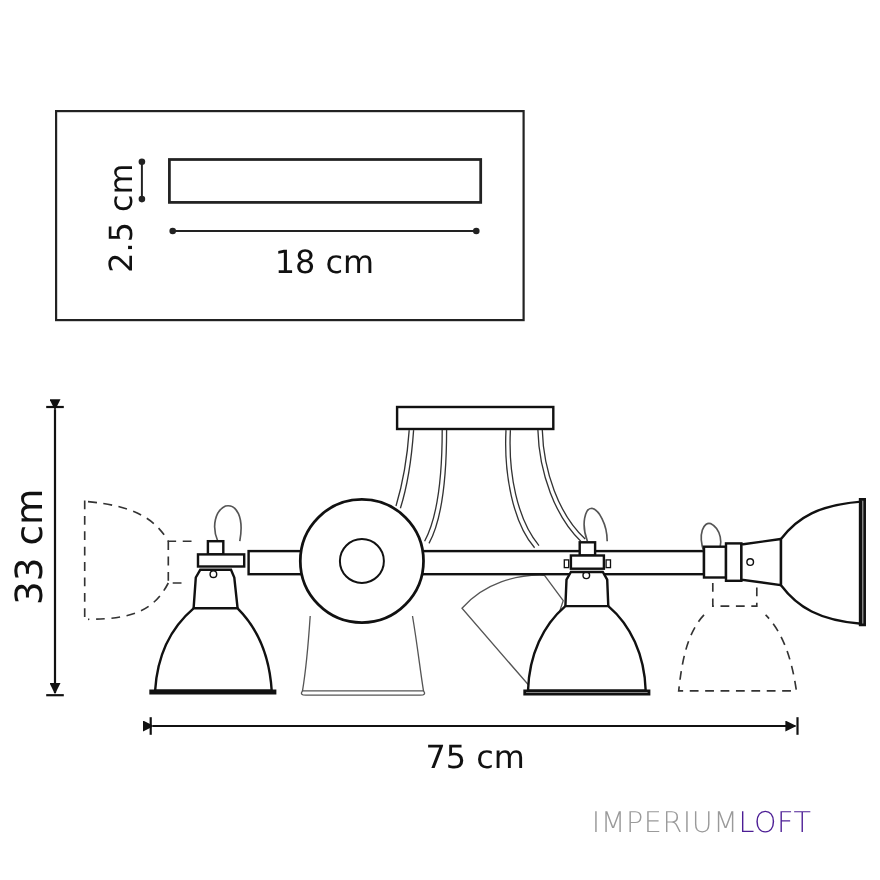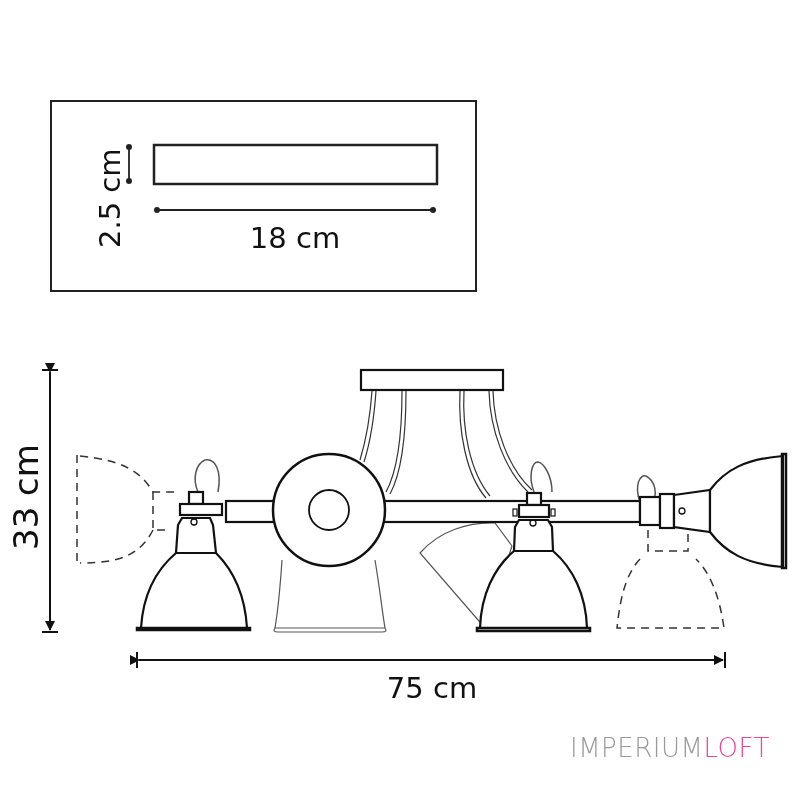--- a/index.html
+++ b/index.html
@@ -1,21 +1,21 @@
 <!DOCTYPE html>
 <html><head>
   <meta charset="utf-8">
   <style>
     html, body { margin: 0; padding: 0; background: #ffffff; }
     body { width: 800px; height: 800px; position: relative; overflow: hidden; font-family: "DejaVu Sans", sans-serif; }
     svg { position: absolute; left: 0; top: 0; }
     .dim-text { font-family: "DejaVu Sans", sans-serif; font-size: 29px; fill: #111; }
     .brand { position: absolute; left: 538px; top: 733px; font-family: "DejaVu Sans", sans-serif; font-size: 26px; letter-spacing: 0.5px; font-weight: 300; }
-    .brand .a { color: #9a9a9a; margin-left: 32px; }
-    .brand .b { color: #ec4899; }
+    .brand .a { color: #9a9a9a; }
+    .brand .b { color: #4c1d95; }
   </style>
 </head>
 <body>
 
 <svg width="800" height="800" viewBox="0 0 800 800">
   <defs>
     <marker id="arrow" markerWidth="10" markerHeight="10" refX="9" refY="5" orient="auto" markerUnits="userSpaceOnUse">
       <path d="M0,0 L10,5 L0,10 z" fill="#111"></path>
     </marker>
   </defs>

